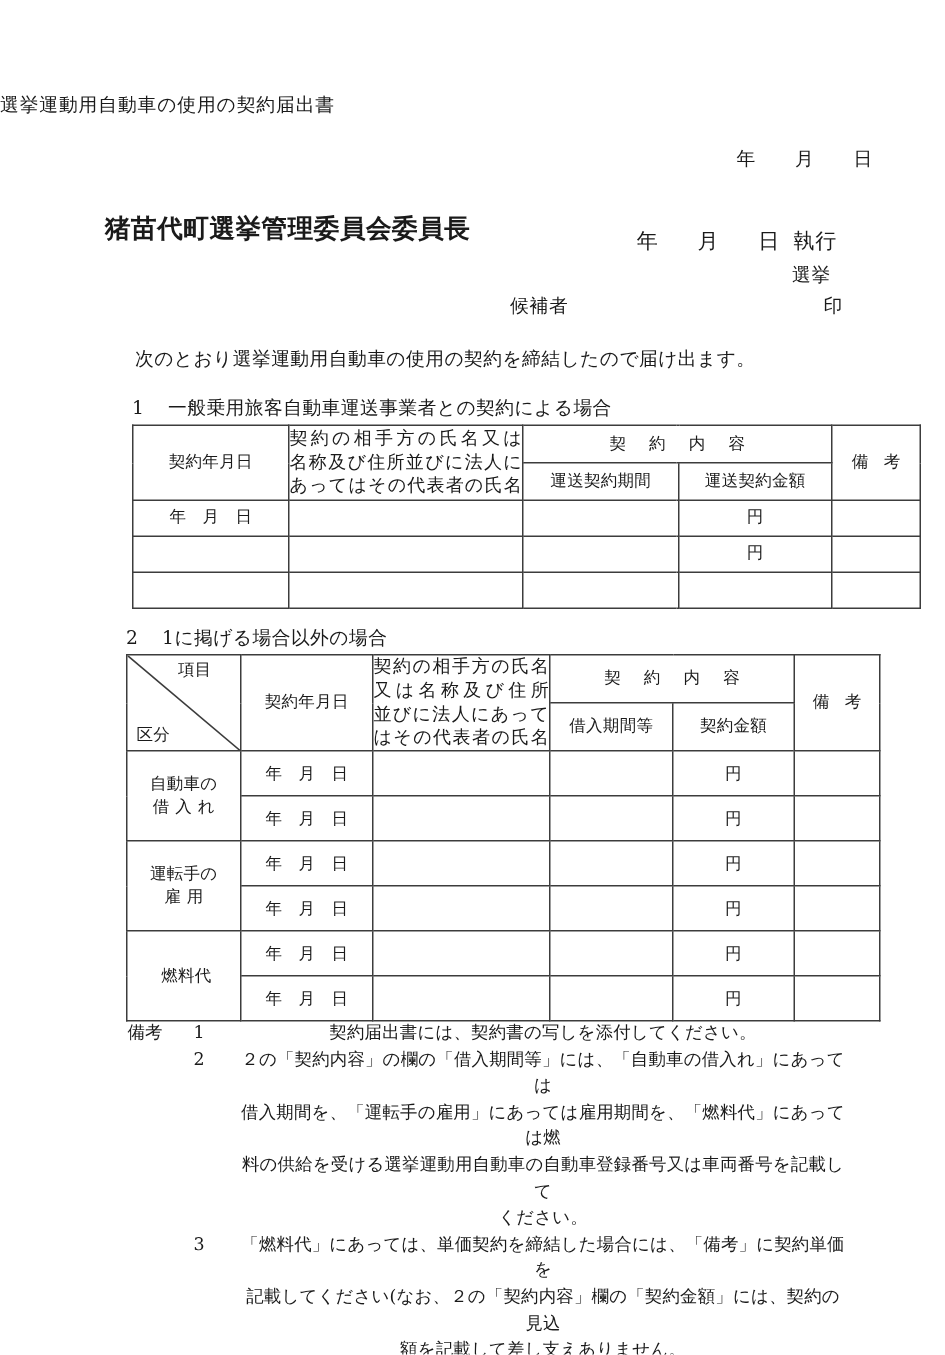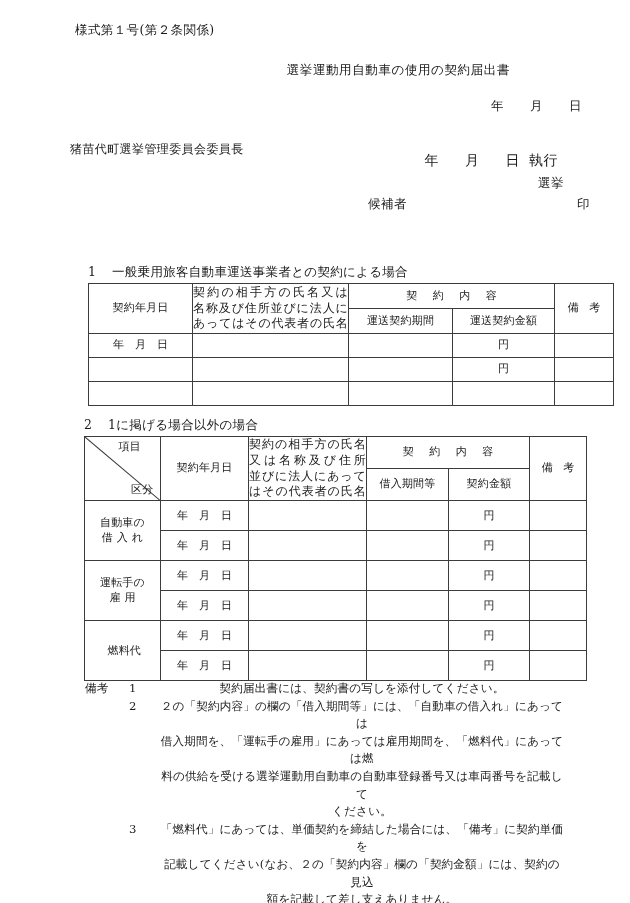--- a/index.html
+++ b/index.html
@@ -28,70 +28,70 @@
     top: 22px;
     font-size: 12.5px;
     letter-spacing: 0.4px;
     white-space: nowrap;
   }
   .doc-title {
     position: absolute;
     left: 0;
     top: 62px;
     width: 510px;
-    text-align: right;
+    text-align: left;
     font-size: 12.5px;
     letter-spacing: 0.6px;
   }
   .date-line-top {
     position: absolute;
     right: 48px;
     top: 98px;
     font-size: 12.5px;
     letter-spacing: 0.5px;
     white-space: nowrap;
   }
   .date-line-top .sp { display: inline-block; width: 26px; }
   .addressee {
     position: absolute;
     left: 70px;
     top: 141px;
-    font-size: 12px;
+    font-size: 17px;
     letter-spacing: 0.4px;
     white-space: nowrap;
+    font-weight: bold;
   }
   .exec-line {
     position: absolute;
     right: 72px;
     top: 152px;
     font-size: 14px;
     letter-spacing: 0.5px;
     white-space: nowrap;
   }
   .exec-line .sp { display: inline-block; width: 26px; }
   .exec-line .gap { display: inline-block; width: 9px; }
   .senkyo-word {
     position: absolute;
-    right: 66px;
+    right: 76px;
     top: 175px;
     font-size: 12.5px;
     letter-spacing: 0.5px;
     white-space: nowrap;
   }
   .candidate-row {
     position: absolute;
     left: 340px;
     top: 196px;
     width: 222px;
     font-size: 12.5px;
     letter-spacing: 0.5px;
     display: flex;
     justify-content: space-between;
     white-space: nowrap;
-    margin-left: 28px;
   }
   .intro {
     position: absolute;
     left: 90px;
     top: 231px;
     font-size: 12.5px;
     letter-spacing: 0.3px;
     white-space: nowrap;
   }
 
@@ -169,21 +169,20 @@
     position: absolute;
     right: 19px;
     top: 3px;
     font-size: 11px;
   }
   .corner .bl {
     position: absolute;
     left: 6px;
     bottom: 3px;
     font-size: 11px;
-    margin-left: 40px;
   }
 
   
   .notes {
     position: absolute;
     left: 85px;
     top: 680px;
     width: 480px;
     font-size: 11.6px;
     line-height: 1.52;
@@ -208,41 +207,41 @@
     white-space: pre-line;
     text-align: center;
   }
   .note-indent { margin-left: 44px; }
 </style>
 </head>
 <body>
 
 <div class="page">
 
-  <div class="form-no">様式第１号(第２条関係)</div>
 
   <div class="doc-title">選挙運動用自動車の使用の契約届出書</div>
 
   <div class="date-line-top">
     <span>年</span><span class="sp"></span><span>月</span><span class="sp"></span><span>日</span>
   </div>
 
   <div class="addressee">猪苗代町選挙管理委員会委員長</div>
 
   <div class="exec-line">
     <span>年</span><span class="sp"></span><span>月</span><span class="sp"></span><span>日</span><span class="gap"></span><span>執行</span>
   </div>
 
   <div class="senkyo-word">選挙</div>
 
   <div class="candidate-row">
     <span>候補者</span>
     <span>印</span>
   </div>
 
+  <div class="intro">次のとおり選挙運動用自動車の使用の契約を締結したので届け出ます。</div>
 
   <div class="sec-label" id="sec1-label">
     <span class="num">1</span><span>一般乗用旅客自動車運送事業者との契約による場合</span>
   </div>
 
   <table class="form" id="table1">
     <colgroup>
       <col style="width:104px">
       <col style="width:156px">
       <col style="width:102px">

